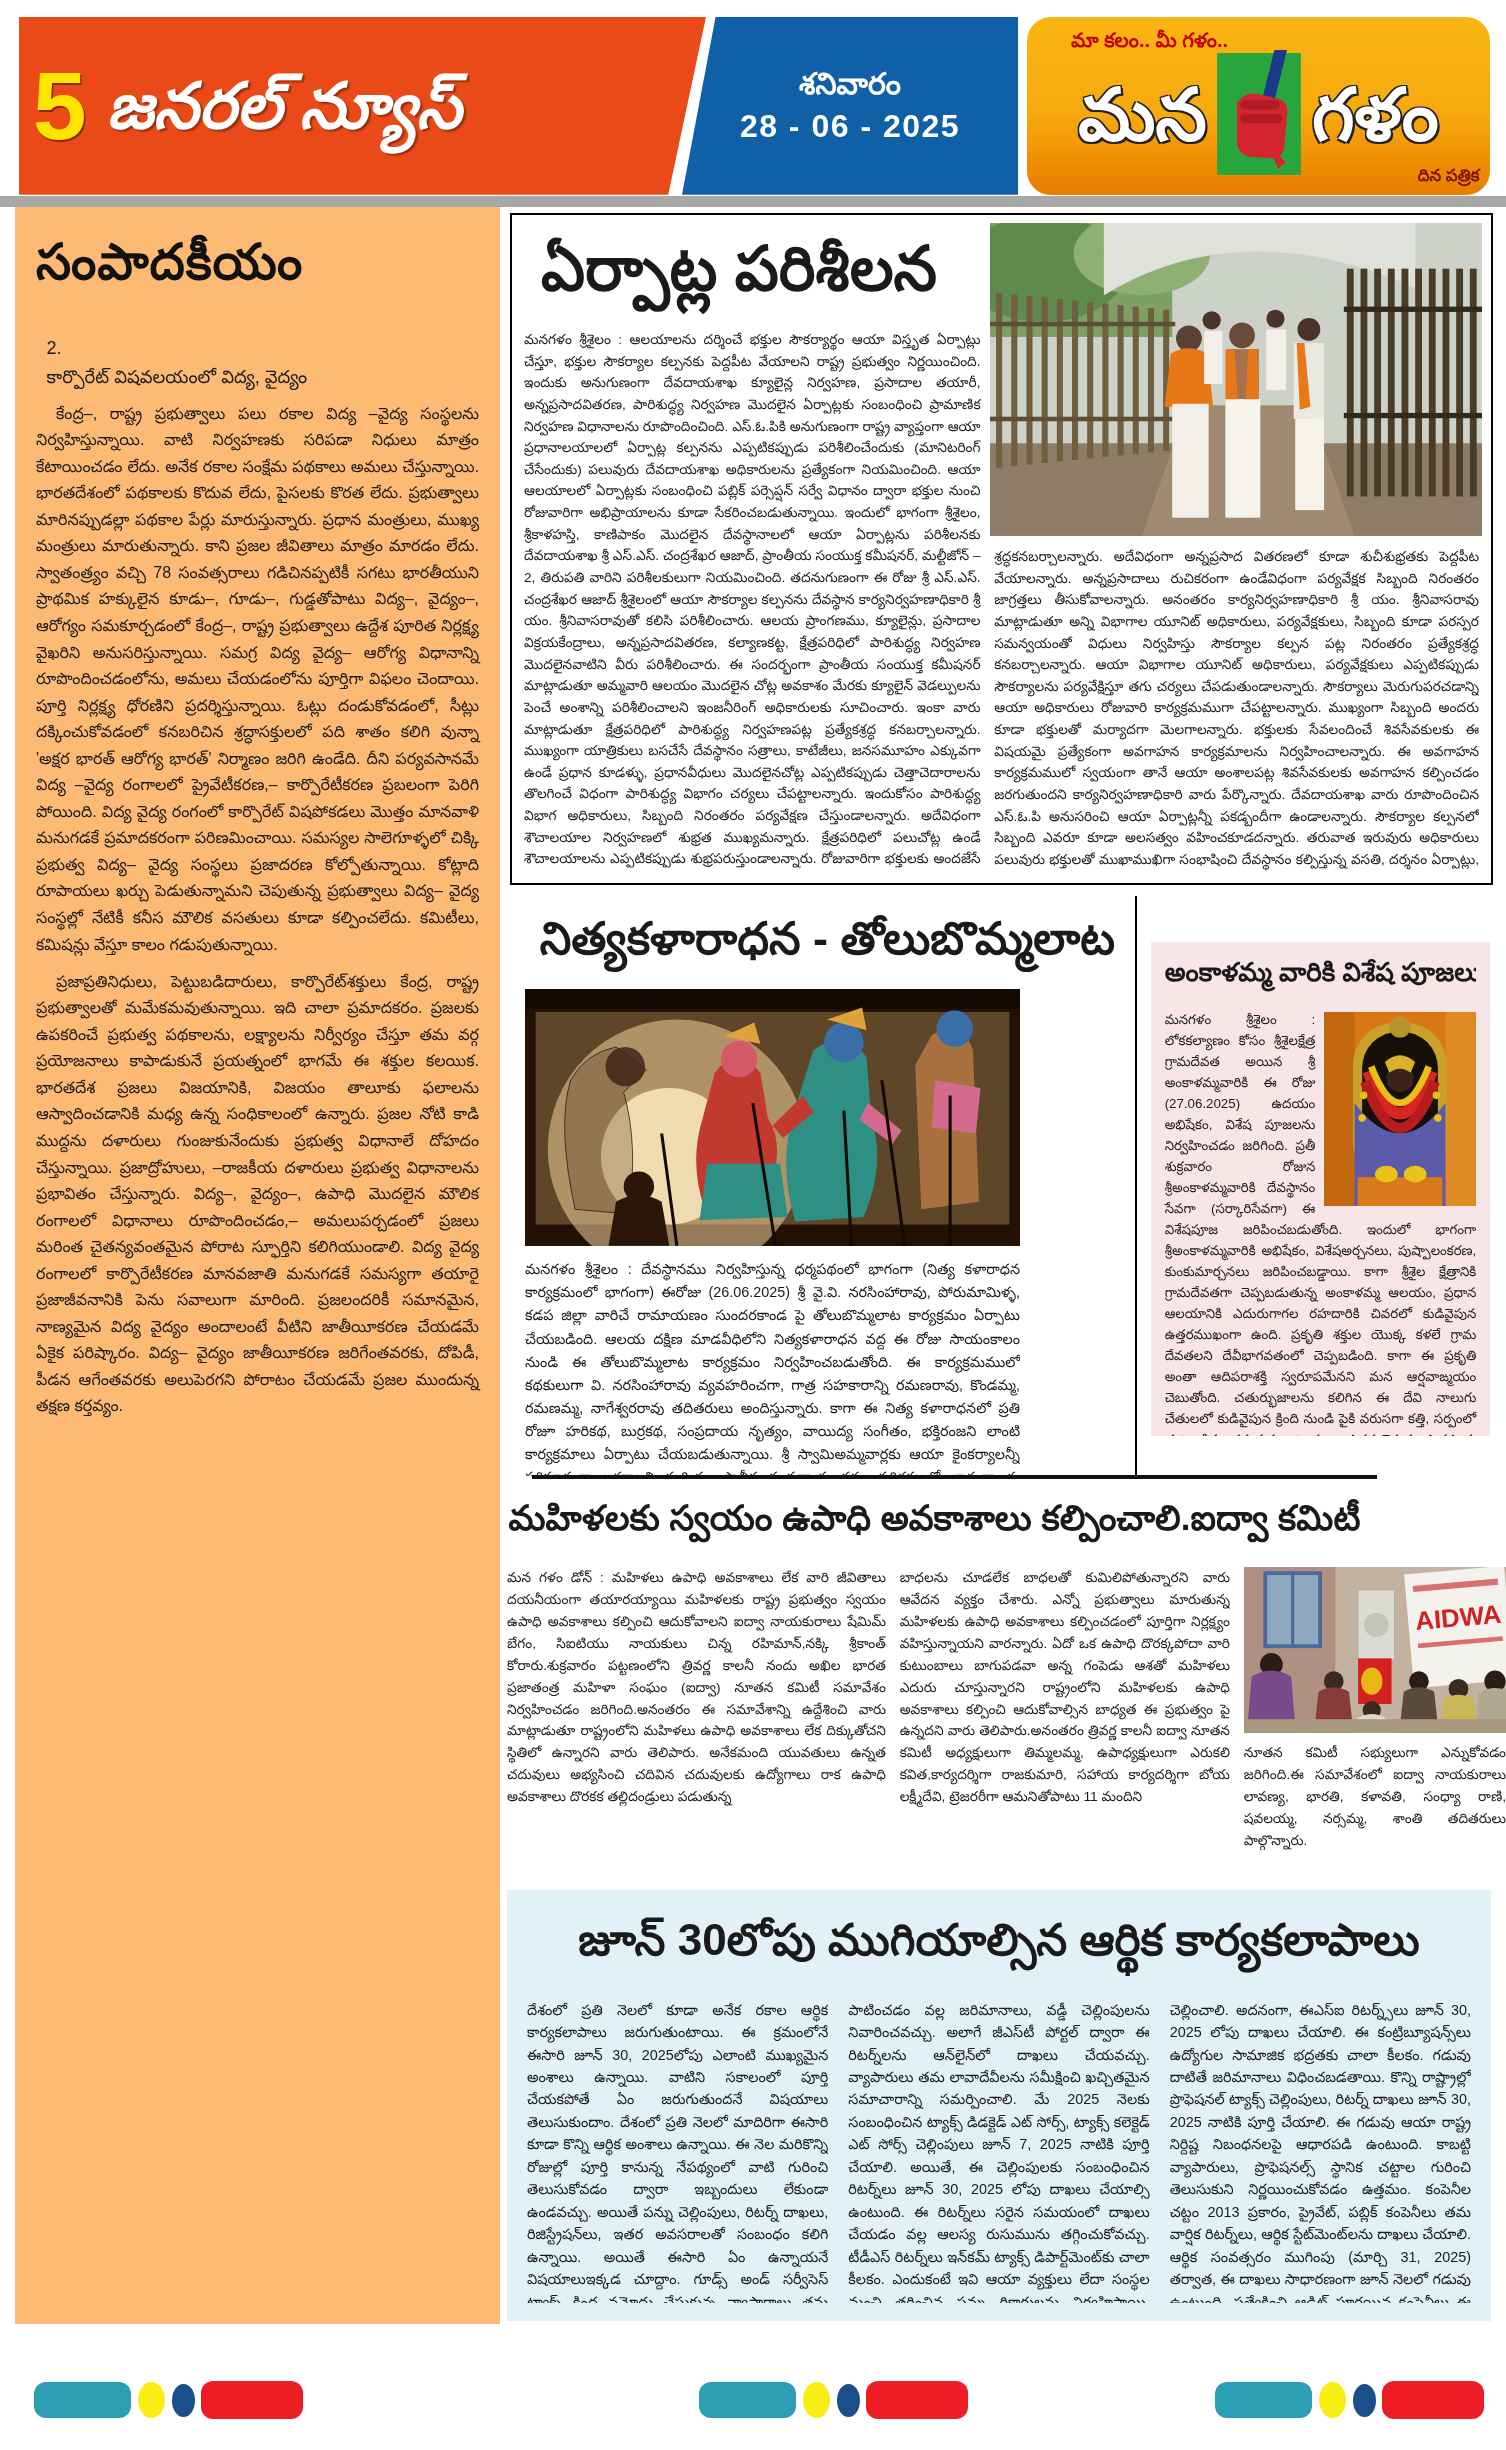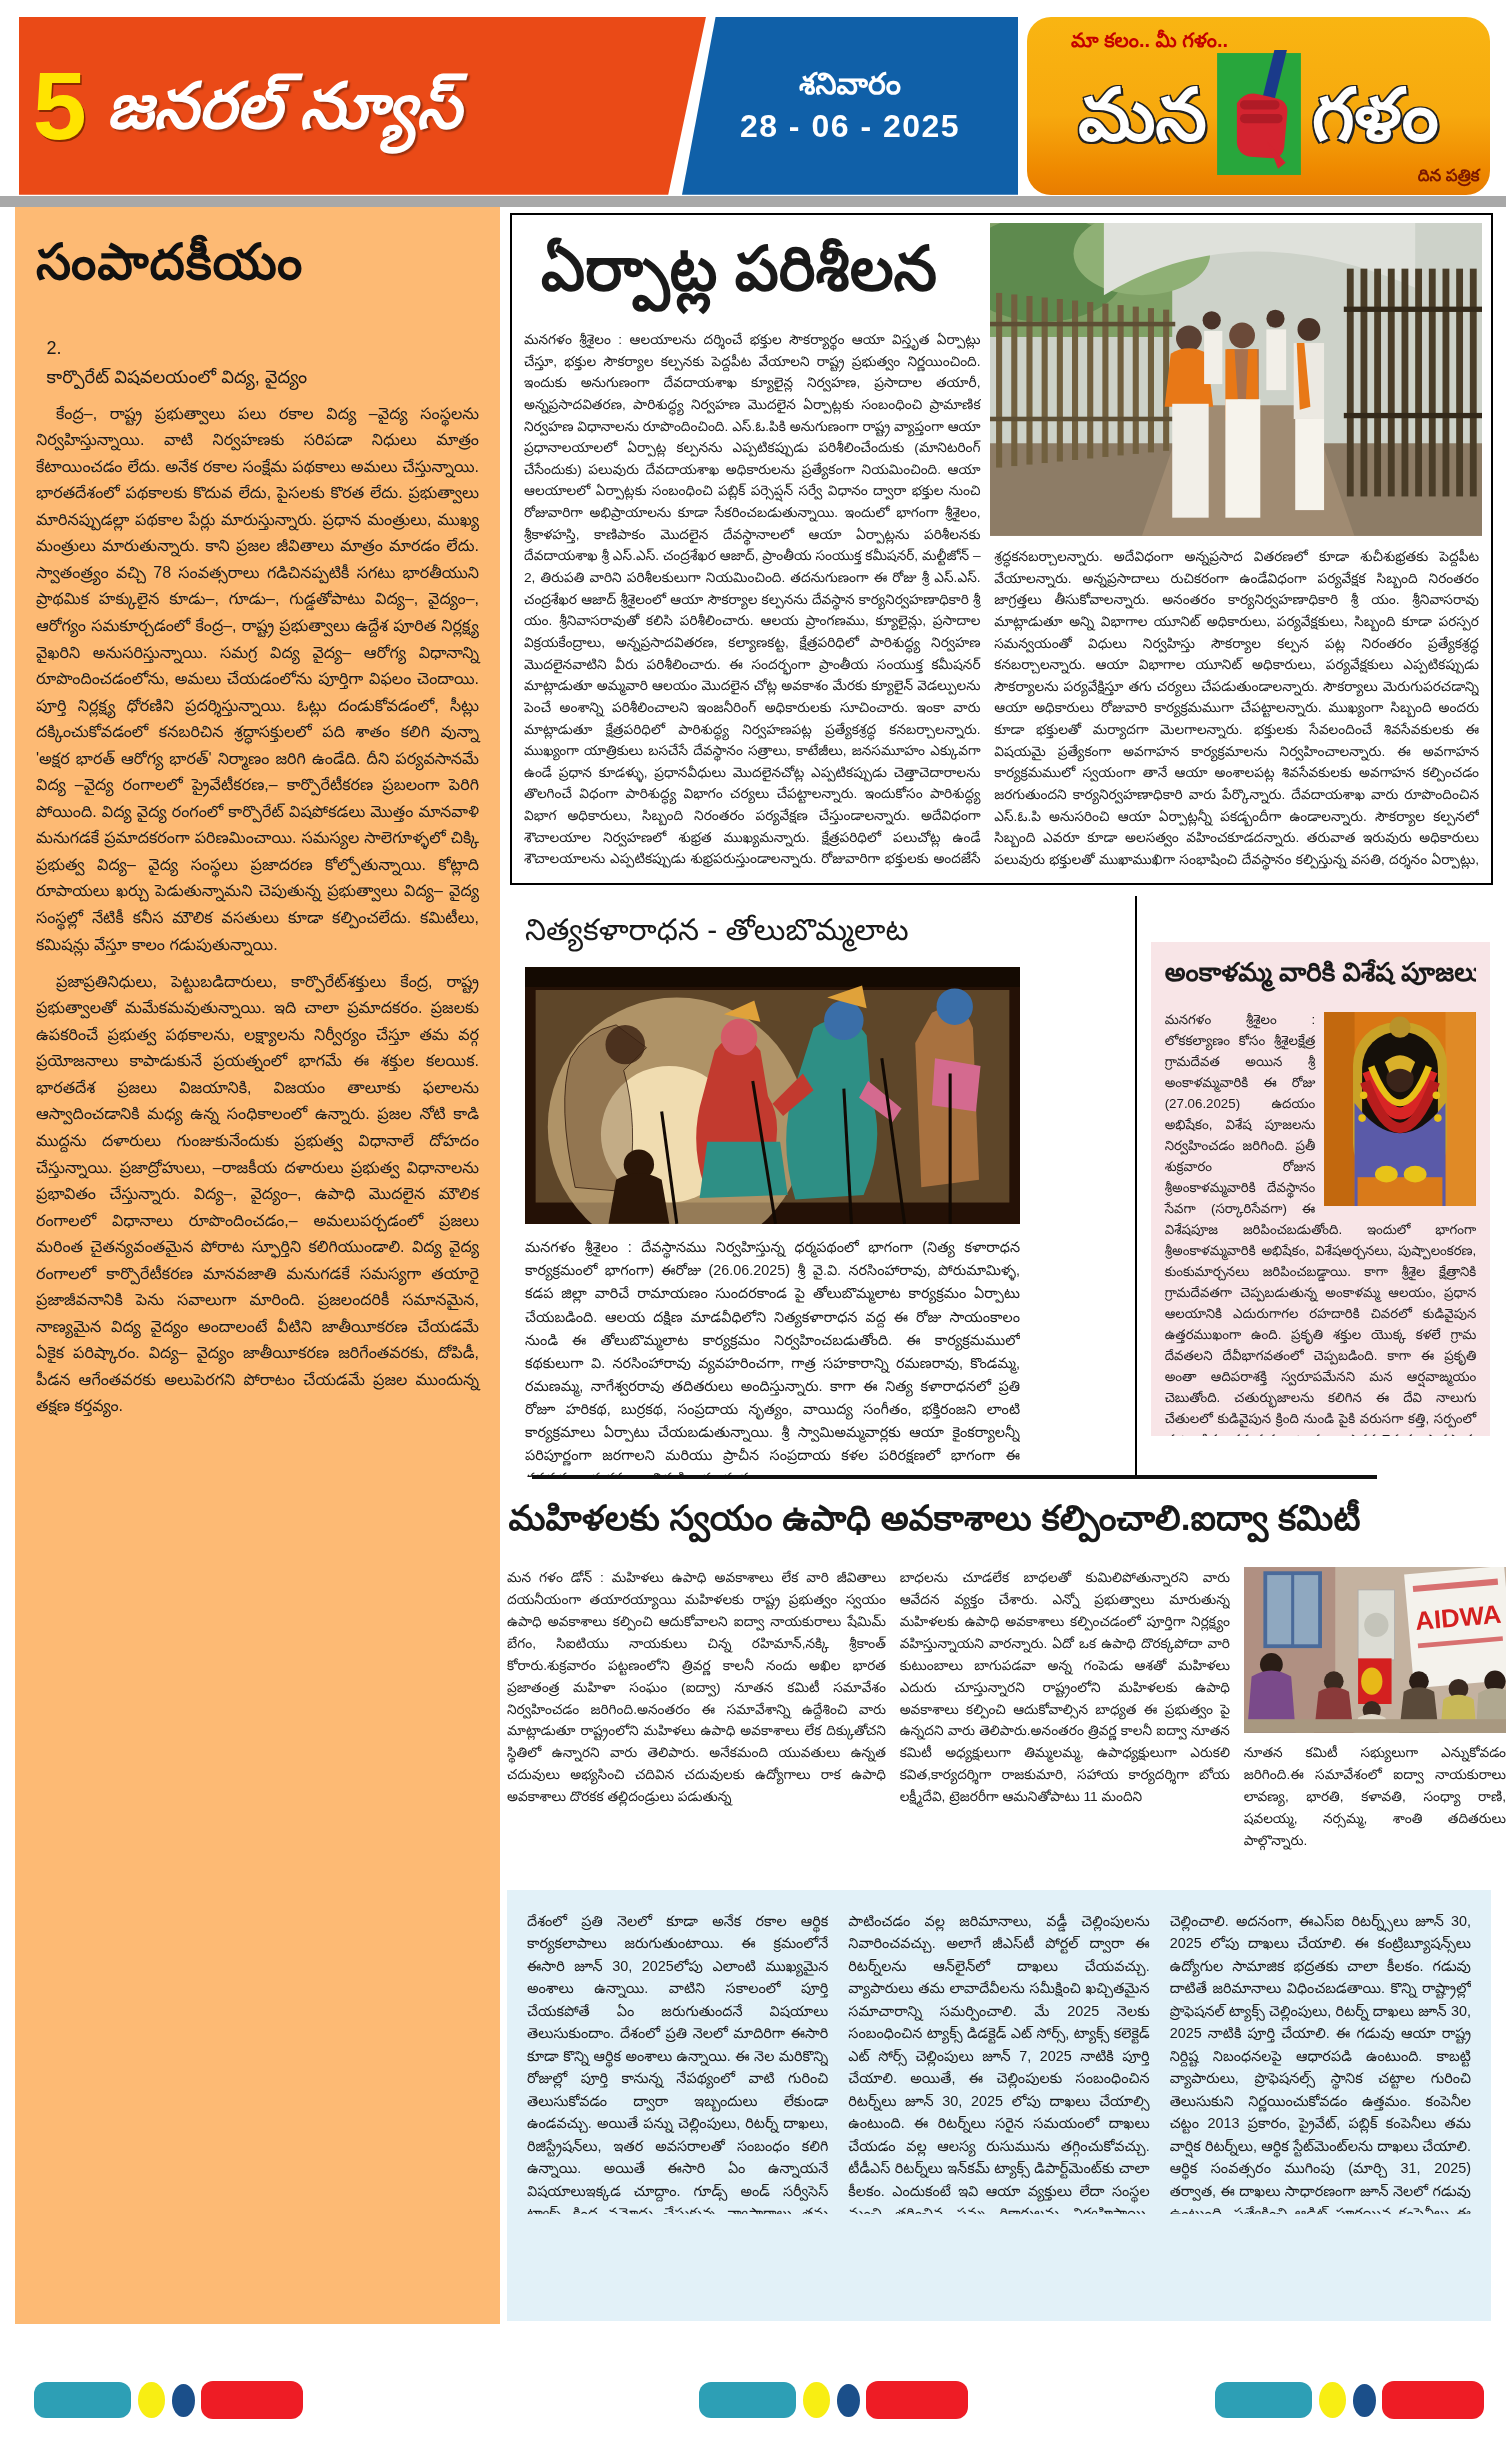--- a/index.html
+++ b/index.html
@@ -38,21 +38,21 @@
       background:#fff;box-sizing:border-box;overflow:hidden;}
   .art1-headline{position:absolute;left:29px;top:21px;width:440px;font-size:62px;font-weight:bold;line-height:1.05;}
   .art1-photo{position:absolute;right:9px;top:7.6px;width:492px;height:313px;background:#cfd3cd;overflow:hidden;}
   .art1-body{position:absolute;left:12px;top:114px;width:955px;height:544px;display:flex;gap:13.7px;overflow:hidden;}
   .art1-col{font-size:13.7px;line-height:1.58;text-align:justify;overflow:hidden;}
   .art1-col.c1{width:48.5%;}
   .art1-col.c2{width:51.5%;padding-top:217px;box-sizing:border-box;}
   
   .art2{position:absolute;left:507px;top:896px;width:630px;height:581px;background:#fff;
       border-right:2.3px solid #000;box-sizing:border-box;padding:13.7px 20px 0 18px;overflow:hidden;}
-  .art2-headline{font-size:30px;font-weight:normal;margin:3px 0 13.7px 0;white-space:nowrap;}
+  .art2-headline{font-size:45px;font-weight:bold;margin:3px 0 13.7px 0;white-space:nowrap;text-align:right;}
   .art2-photo{width:495px;height:257px;background:#2a1508;overflow:hidden;}
   .art2-body{width:495px;font-size:14.4px;line-height:1.6;text-align:justify;margin-top:12px;overflow:hidden;}
   
   .art3{position:absolute;left:1151px;top:942px;width:339px;height:494px;background:#f8e5e7;
       box-sizing:border-box;padding:15px 13.7px;overflow:hidden;}
   .art3-headline{font-size:26px;font-weight:bold;margin:0 0 15px 0;white-space:nowrap;overflow:hidden;}
   .art3-photo{float:right;width:152px;height:194px;margin:3px 0 7.6px 9px;background:#e2801e;overflow:hidden;}
   .art3-body{font-size:13.3px;line-height:1.58;text-align:justify;}
   .rule-h{position:absolute;left:532px;top:1475px;width:845px;height:3.8px;background:#111;}
   
@@ -293,20 +293,21 @@
             </g>
             <rect x="0" y="200" width="355" height="18" fill="#a89880"></rect>
           </svg>
         </div>
         <div>నూతన కమిటీ సభ్యులుగా ఎన్నుకోవడం జరిగింది.ఈ సమావేశంలో ఐద్వా నాయకురాలు లావణ్య, భారతి, కళావతి, సంధ్యా రాణి, షవలయ్మ, నర్సమ్మ, శాంతి తదితరులు పాల్గొన్నారు.</div>
       </div>
     </div>
   </div>
 
   <div class="art5">
+    <div class="art5-headline">జూన్ 30లోపు ముగియాల్సిన ఆర్థిక కార్యకలాపాలు</div>
     <div class="art5-cols">
       <div class="art5-col">దేశంలో ప్రతి నెలలో కూడా అనేక రకాల ఆర్థిక కార్యకలాపాలు జరుగుతుంటాయి. ఈ క్రమంలోనే ఈసారి జూన్ 30, 2025లోపు ఎలాంటి ముఖ్యమైన అంశాలు ఉన్నాయి. వాటిని సకాలంలో పూర్తి చేయకపోతే ఏం జరుగుతుందనే విషయాలు తెలుసుకుందాం. దేశంలో ప్రతి నెలలో మాదిరిగా ఈసారి కూడా కొన్ని ఆర్థిక అంశాలు ఉన్నాయి. ఈ నెల మరికొన్ని రోజుల్లో పూర్తి కానున్న నేపథ్యంలో వాటి గురించి తెలుసుకోవడం ద్వారా ఇబ్బందులు లేకుండా ఉండవచ్చు. అయితే పన్ను చెల్లింపులు, రిటర్న్ దాఖలు, రిజిస్ట్రేషన్‌లు, ఇతర అవసరాలతో సంబంధం కలిగి ఉన్నాయి. అయితే ఈసారి ఏం ఉన్నాయనే విషయాలుఇక్కడ చూద్దాం. గూడ్స్ అండ్ సర్వీసెస్ ట్యాక్స్ కింద నమోదు చేసుకున్న వ్యాపారాలు తమ నెలవారీ లేదా త్రైమాసిక రిటర్న్‌లను దాఖలు చేయాలి. జూన్ 2025కి సంబంధించిన జీఎస్‌టీ రిటర్న్‌లు, జీఎస్‌టీఆర్–1, జీఎస్‌టీఆర్–3బీ, ఇతర సంబంధిత ఫారమ్‌లు జూన్ 30, 2025 లోపు దాఖలు చేయాలి. ఈ గడువు</div>
       <div class="art5-col">పాటించడం వల్ల జరిమానాలు, వడ్డీ చెల్లింపులను నివారించవచ్చు. అలాగే జీఎస్‌టీ పోర్టల్ ద్వారా ఈ రిటర్న్‌లను ఆన్‌లైన్‌లో దాఖలు చేయవచ్చు. వ్యాపారులు తమ లావాదేవీలను సమీక్షించి ఖచ్చితమైన సమాచారాన్ని సమర్పించాలి. మే 2025 నెలకు సంబంధించిన ట్యాక్స్ డిడక్టెడ్ ఎట్ సోర్స్, ట్యాక్స్ కలెక్టెడ్ ఎట్ సోర్స్ చెల్లింపులు జూన్ 7, 2025 నాటికి పూర్తి చేయాలి. అయితే, ఈ చెల్లింపులకు సంబంధించిన రిటర్న్‌లు జూన్ 30, 2025 లోపు దాఖలు చేయాల్సి ఉంటుంది. ఈ రిటర్న్‌లు సరైన సమయంలో దాఖలు చేయడం వల్ల ఆలస్య రుసుమును తగ్గించుకోవచ్చు. టీడీఎస్ రిటర్న్‌లు ఇన్‌కమ్ ట్యాక్స్ డిపార్ట్‌మెంట్‌కు చాలా కీలకం. ఎందుకంటే ఇవి ఆయా వ్యక్తులు లేదా సంస్థల నుంచి తగ్గించిన పన్ను రికార్డులను నిర్వహిస్తాయి. ఎంప్లాయీస్ ప్రావిడెంట్ ఫండ్, ఎంప్లాయీస్ స్టేట్ ఇన్సూరెన్స్ కింద నమోదు చేసుకున్న వారు మే 2025 నెలకు సంబంధించిన కంట్రిబ్యూషన్స్‌ను జూన్ 15, 2025 నాటికి</div>
       <div class="art5-col">చెల్లించాలి. అదనంగా, ఈఎస్ఐ రిటర్న్స్‌లు జూన్ 30, 2025 లోపు దాఖలు చేయాలి. ఈ కంట్రిబ్యూషన్స్‌లు ఉద్యోగుల సామాజిక భద్రతకు చాలా కీలకం. గడువు దాటితే జరిమానాలు విధించబడతాయి. కొన్ని రాష్ట్రాల్లో ప్రొఫెషనల్ ట్యాక్స్ చెల్లింపులు, రిటర్న్ దాఖలు జూన్ 30, 2025 నాటికి పూర్తి చేయాలి. ఈ గడువు ఆయా రాష్ట్ర నిర్దిష్ట నిబంధనలపై ఆధారపడి ఉంటుంది. కాబట్టి వ్యాపారులు, ప్రొఫెషనల్స్ స్థానిక చట్టాల గురించి తెలుసుకుని నిర్ణయించుకోవడం ఉత్తమం. కంపెనీల చట్టం 2013 ప్రకారం, ప్రైవేట్, పబ్లిక్ కంపెనీలు తమ వార్షిక రిటర్న్‌లు, ఆర్థిక స్టేట్‌మెంట్‌లను దాఖలు చేయాలి. ఆర్థిక సంవత్సరం ముగింపు (మార్చి 31, 2025) తర్వాత, ఈ దాఖలు సాధారణంగా జూన్ నెలలో గడువు ఉంటుంది. ప్రత్యేకించి ఆడిట్ పూర్తయిన కంపెనీలు ఈ గడువును పాటించడం వల్ల రిజిస్ట్రార్ ఆఫ్ కంపెనీస్ తో సమస్యలను నివారించుకోవచ్చు.</div>
     </div>
   </div>
 
   <div class="dots-group dg-1">
     <div class="pill-teal"></div>
     <div class="oval-yellow"></div>

